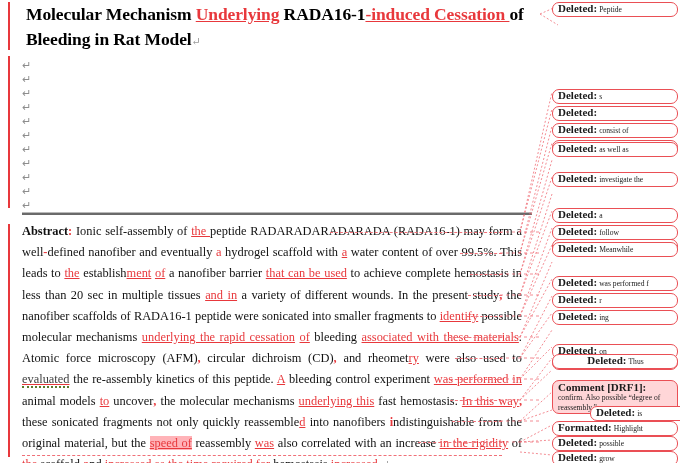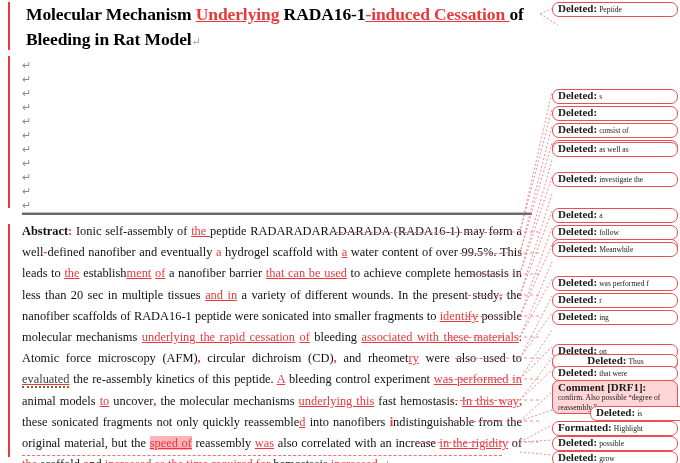--- a/index.html
+++ b/index.html
@@ -250,21 +250,20 @@
       <div class="balloon" style="top: 191px; margin-top: 48px;"><span class="lbl">Deleted:</span> <span class="val">ast stop</span></div>
       <div class="balloon" style="top: 208px;"><span class="lbl">Deleted:</span> <span class="val">a</span></div>
       <div class="balloon" style="top: 225px;"><span class="lbl">Deleted:</span> <span class="val">follow</span></div>
       <div class="balloon" style="top: 242px;"><span class="lbl">Deleted:</span> <span class="val">Meanwhile</span></div>
       <div class="balloon" style="top: 276px;"><span class="lbl">Deleted:</span> <span class="val">was performed f</span></div>
       <div class="balloon" style="top: 293px;"><span class="lbl">Deleted:</span> <span class="val">r</span></div>
       <div class="balloon" style="top: 310px;"><span class="lbl">Deleted:</span> <span class="val">ing</span></div>
       <div class="balloon" style="top: 327px; margin-top: 28px;"><span class="lbl">Deleted:</span> <span class="val">possible</span></div>
       <div class="balloon" style="top: 344px;"><span class="lbl">Deleted:</span> <span class="val">on</span></div>
       <div class="balloon" style="top: 354px; text-align: center;"><span class="lbl">Deleted:</span> <span class="val">Thus</span></div>
-      <div class="balloon" style="top: 366px;"><span class="lbl">Deleted:</span> <span class="val">that were</span></div>
       <div class="balloon comment" style="top: 380px; height: 34px;"><span class="lbl">Comment [DRF1]:</span> <span class="val">confirm. Also possible “degree of reassembly.”</span></div>
       <div class="balloon" style="top: 406px; margin-left: 38px;"><span class="lbl">Deleted:</span> <span class="val">is</span></div>
       <div class="balloon" style="top: 421px;"><span class="lbl">Formatted:</span> <span class="val">Highlight</span></div>
       <div class="balloon" style="top: 436px;"><span class="lbl">Deleted:</span> <span class="val">possible</span></div>
       <div class="balloon" style="top: 451px;"><span class="lbl">Deleted:</span> <span class="val">grow</span></div>
     </div>
 
 </div>
 
 </body></html>

